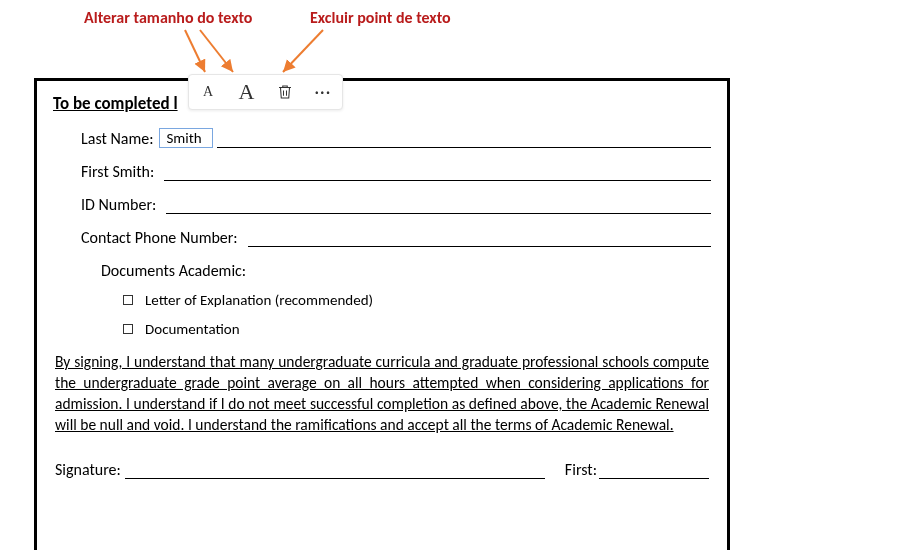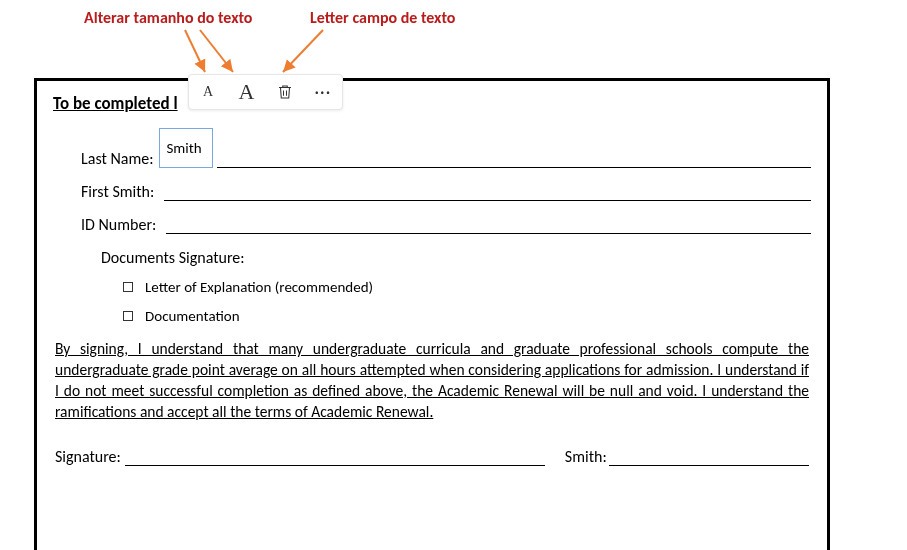--- a/index.html
+++ b/index.html
@@ -54,21 +54,21 @@
   }
   .small-a { font-size: 14px; font-family: "Times New Roman", serif; }
   .big-a { font-size: 22px; font-family: "Times New Roman", serif; }
   .trash svg { width: 18px; height: 18px; stroke: #333; fill: none; stroke-width: 1.4; }
   .more { font-size: 18px; letter-spacing: 1px; line-height: 1; }
 
   .form-box {
     position: absolute;
     left: 34px;
     top: 78px;
-    width: 796px;
+    width: 696px;
     height: 472px;
     border: 3px solid #000;
     border-bottom: none;
     padding: 10px 16px 0 16px;
   }
   .section-title {
     font-weight: bold;
     text-decoration: underline;
     font-size: 17px;
     margin-bottom: 14px;
@@ -88,21 +88,21 @@
     margin-left: 4px;
   }
   .textfield-wrap {
     position: relative;
     display: inline-block;
   }
   .textfield {
     border: 1px solid #7aa7e0;
     background: #fff;
     font-size: 15px;
-    padding: 10px 6px;
+    padding: 0 6px;
     width: 54px;
     font-family: Calibri, Arial, sans-serif;
     outline: none;
   }
   .doc-label { margin: 0 0 6px 48px; font-size: 16px; }
   .check-row {
     margin: 11px 0 4px 70px;
     font-size: 15px;
     display: flex;
     align-items: center;
@@ -129,21 +129,21 @@
   }
   .sig-line {
     border-bottom: 1px solid #000;
     height: 16px;
   }
 </style>
 </head>
 <body>
 
 <div class="annot" style="left:84px; top:8px;">Alterar tamanho do texto</div>
-<div class="annot" style="left:310px; top:8px;">Letter campo de texto</div>
+<div class="annot" style="left:310px; top:8px;">Excluir point de texto</div>
 
 <svg class="arrows" viewBox="0 0 160 55">
   <defs>
     <marker id="arrowhead" markerWidth="8" markerHeight="8" refX="6" refY="3" orient="auto">
       <path d="M0,0 L6,3 L0,6 Z" fill="#ed7d31"></path>
     </marker>
   </defs>
   <line x1="10" y1="2" x2="30" y2="44" stroke="#ed7d31" stroke-width="2" marker-end="url(#arrowhead)"></line>
   <line x1="25" y1="2" x2="58" y2="44" stroke="#ed7d31" stroke-width="2" marker-end="url(#arrowhead)"></line>
   <line x1="148" y1="2" x2="108" y2="44" stroke="#ed7d31" stroke-width="2" marker-end="url(#arrowhead)"></line>
@@ -179,32 +179,36 @@
     <span class="label">First Smith:</span>
     <span class="line"></span>
   </div>
 
   <div class="row">
     <span class="label">ID Number:</span>
     <span class="line"></span>
   </div>
 
 
-
-  <div class="doc-label">Documents Signature:</div>
+  <div class="row">
+    <span class="label">Contact Phone Number:</span>
+    <span class="line"></span>
+  </div>
+
+  <div class="doc-label">Documents Academic:</div>
   <div class="check-row">
     <span class="checkbox"></span>
     <span>Letter of Explanation (recommended)</span>
   </div>
   <div class="check-row">
     <span class="checkbox"></span>
     <span>Documentation</span>
   </div>
 
   <div class="para">By signing, I understand that many undergraduate curricula and graduate professional schools compute the undergraduate grade point average on all hours attempted when considering applications for admission.  I understand if I do not meet successful completion as defined above, the Academic Renewal will be null and void. I understand the ramifications and accept all the terms of Academic Renewal.</div>
 
   <div class="sig-row">
     <span>Signature:</span>
     <span class="sig-line" style="flex:0 0 420px; margin-left:4px;"></span>
-    <span style="margin-left:20px;">Smith:</span>
+    <span style="margin-left:20px;">First:</span>
     <span class="sig-line" style="flex:1; margin-left:2px;"></span>
   </div>
 </div>
 
 </body></html>

